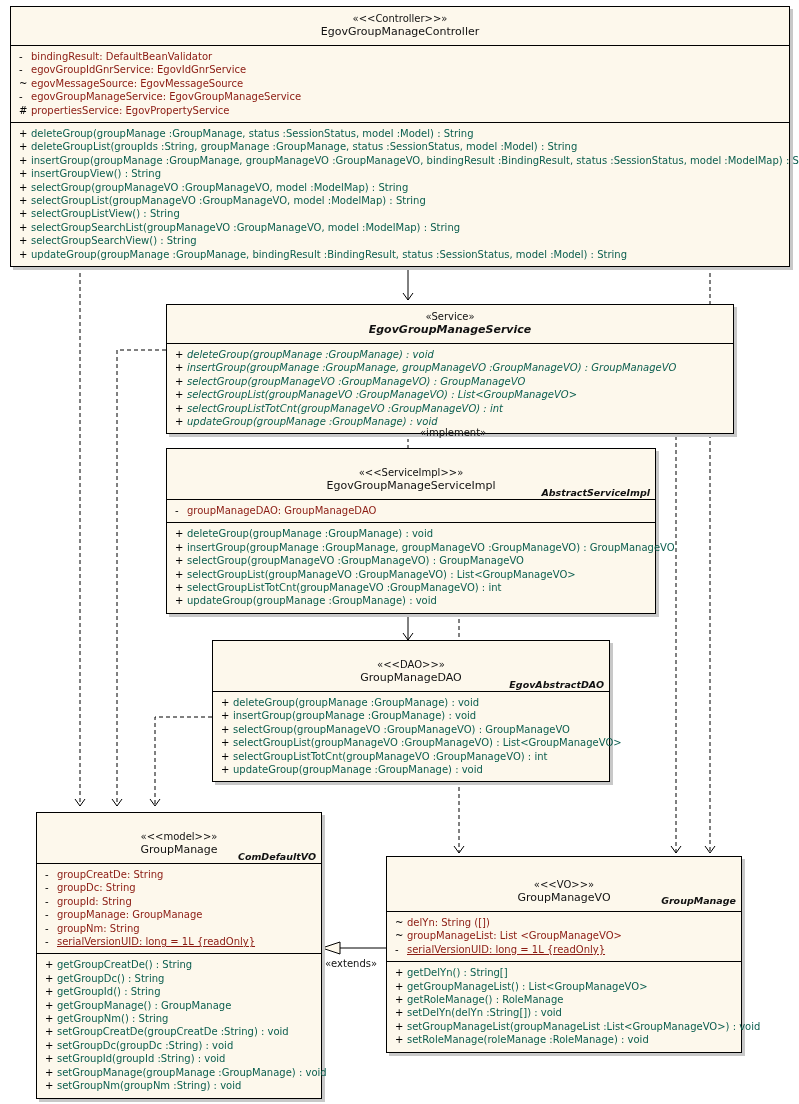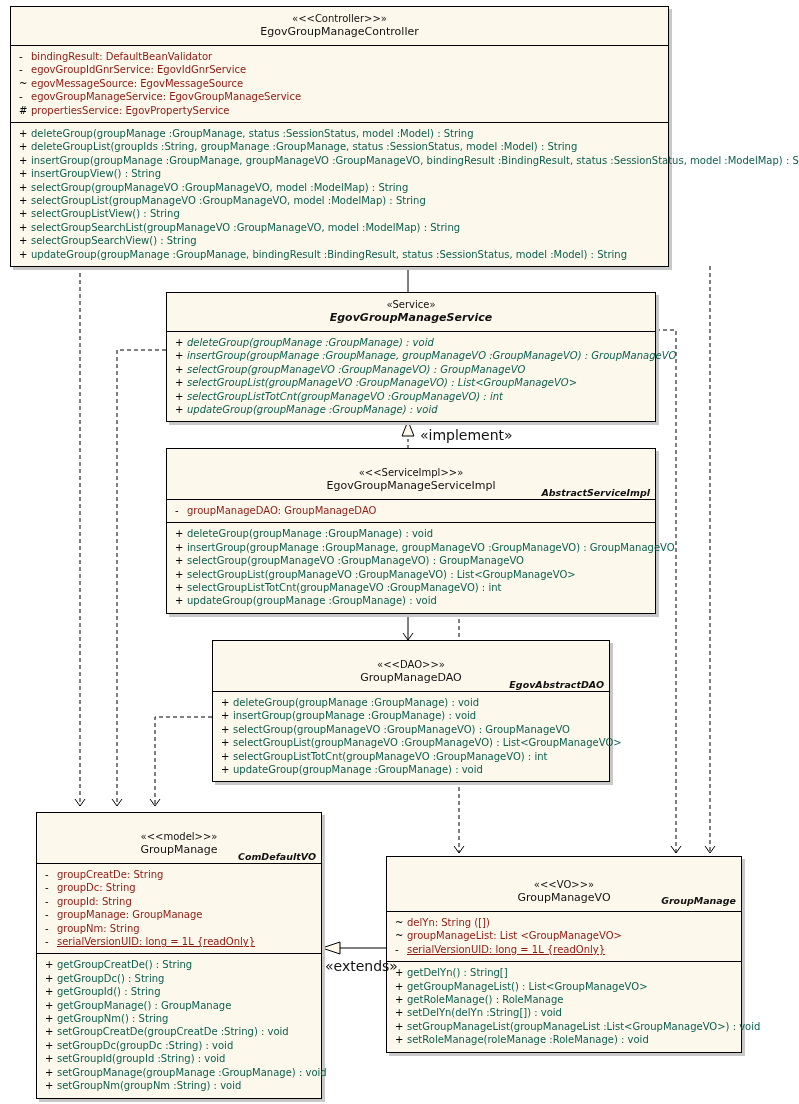--- a/index.html
+++ b/index.html
@@ -39,21 +39,21 @@
   .row {
     font-size: 10px; line-height: 13.4px; white-space: nowrap;
     padding-left: 4px;
   }
   .vis { display:inline-block; width: 16px; text-align: left; padding-left:4px; }
   .attr .txt { color: #8b1a11; }
   .meth .txt { color: #0b5e4f; }
   .txt.ul { text-decoration: underline; }
   .ital-rows .row .txt { font-style: italic; }
   .edge-label {
-    position:absolute; font-size:14px; color:#111; background:transparent;
+    position:absolute; font-size:10px; color:#111; background:transparent;
     white-space:nowrap;
   }
 </style>
 </head>
 <body>
 
 <div id="canvas">
 
   <svg class="lines" viewBox="0 0 799 1104" width="799" height="1104" xmlns="http://www.w3.org/2000/svg">
     <defs>
@@ -101,21 +101,21 @@
 
     <g>
       <path d="M656,330 L676,330 L676,853" fill="none" stroke="#000" stroke-width="1" stroke-dasharray="4,3" marker-end="url(#openArrowDown)"></path>
     </g>
 
     <g>
       <path d="M710,266 L710,853" fill="none" stroke="#000" stroke-width="1" stroke-dasharray="4,3" marker-end="url(#openArrowDown)"></path>
     </g>
   </svg>
 
-  <div class="uml-class" style="left:10px; top:6px; width:659px;">
+  <div class="uml-class" style="left:10px; top:6px; width:780px;">
     <div class="hdr">
       <div class="parent"></div>
       <div class="stereo">«&lt;&lt;Controller&gt;&gt;»</div>
       <div class="cname">EgovGroupManageController</div>
     </div>
     <div class="compart attr">
       <div class="row"><span class="vis">-</span><span class="txt">bindingResult:  DefaultBeanValidator</span></div>
       <div class="row"><span class="vis">-</span><span class="txt">egovGroupIdGnrService:  EgovIdGnrService</span></div>
       <div class="row"><span class="vis">~</span><span class="txt">egovMessageSource:  EgovMessageSource</span></div>
       <div class="row"><span class="vis">-</span><span class="txt">egovGroupManageService:  EgovGroupManageService</span></div>
@@ -128,21 +128,21 @@
       <div class="row"><span class="vis">+</span><span class="txt">insertGroupView() : String</span></div>
       <div class="row"><span class="vis">+</span><span class="txt">selectGroup(groupManageVO :GroupManageVO, model :ModelMap) : String</span></div>
       <div class="row"><span class="vis">+</span><span class="txt">selectGroupList(groupManageVO :GroupManageVO, model :ModelMap) : String</span></div>
       <div class="row"><span class="vis">+</span><span class="txt">selectGroupListView() : String</span></div>
       <div class="row"><span class="vis">+</span><span class="txt">selectGroupSearchList(groupManageVO :GroupManageVO, model :ModelMap) : String</span></div>
       <div class="row"><span class="vis">+</span><span class="txt">selectGroupSearchView() : String</span></div>
       <div class="row"><span class="vis">+</span><span class="txt">updateGroup(groupManage :GroupManage, bindingResult :BindingResult, status :SessionStatus, model :Model) : String</span></div>
     </div>
   </div>
 
-  <div class="uml-class ital-rows" style="left:166px; top:292px; width:490px;">
+  <div class="uml-class ital-rows" style="left:166px; top:304px; width:568px;">
     <div class="hdr">
       <div class="parent"></div>
       <div class="stereo">«Service»</div>
       <div class="cname ital">EgovGroupManageService</div>
     </div>
     <div class="compart meth last">
       <div class="row"><span class="vis">+</span><span class="txt">deleteGroup(groupManage :GroupManage) : void</span></div>
       <div class="row"><span class="vis">+</span><span class="txt">insertGroup(groupManage :GroupManage, groupManageVO :GroupManageVO) : GroupManageVO</span></div>
       <div class="row"><span class="vis">+</span><span class="txt">selectGroup(groupManageVO :GroupManageVO) : GroupManageVO</span></div>
       <div class="row"><span class="vis">+</span><span class="txt">selectGroupList(groupManageVO :GroupManageVO) : List&lt;GroupManageVO&gt;</span></div>

